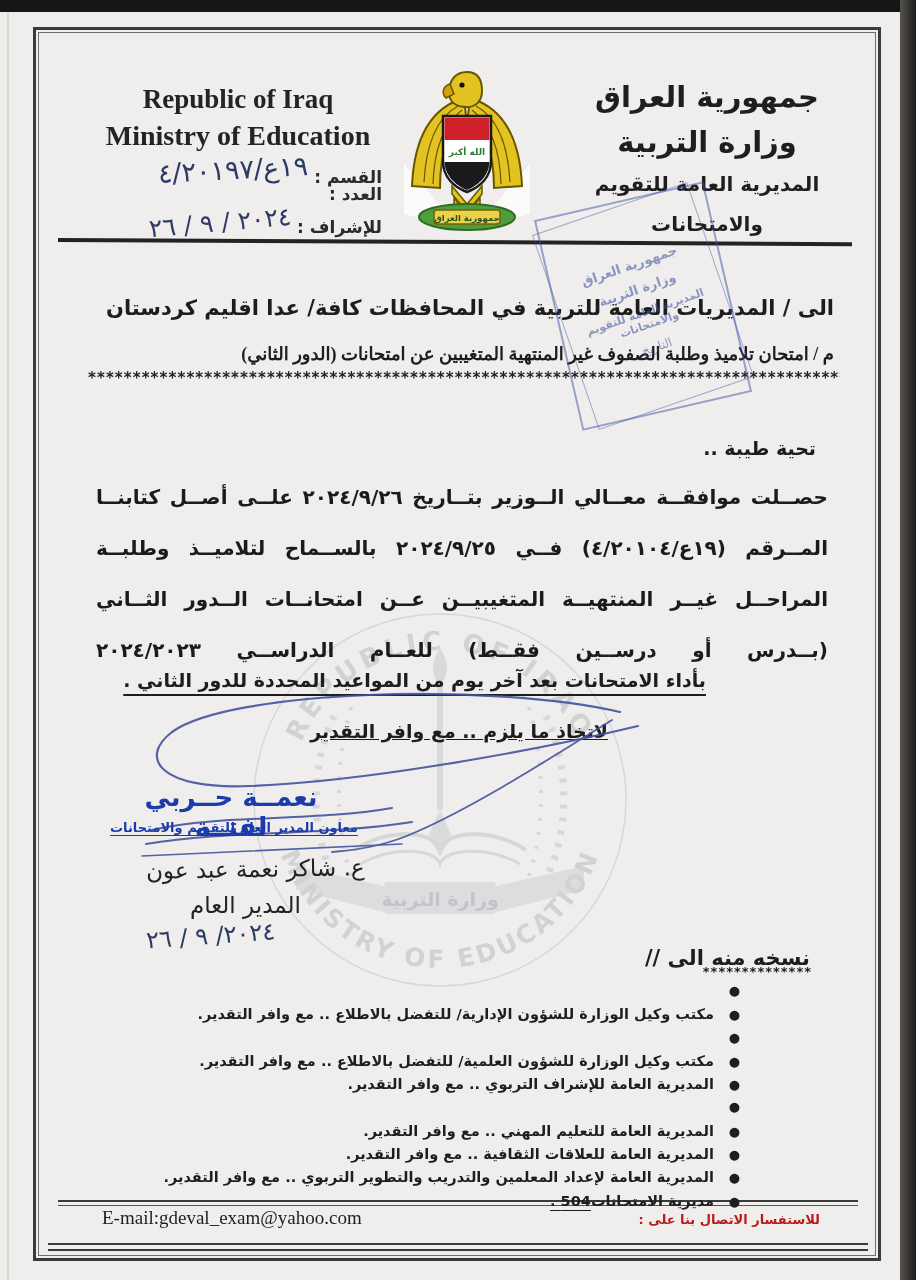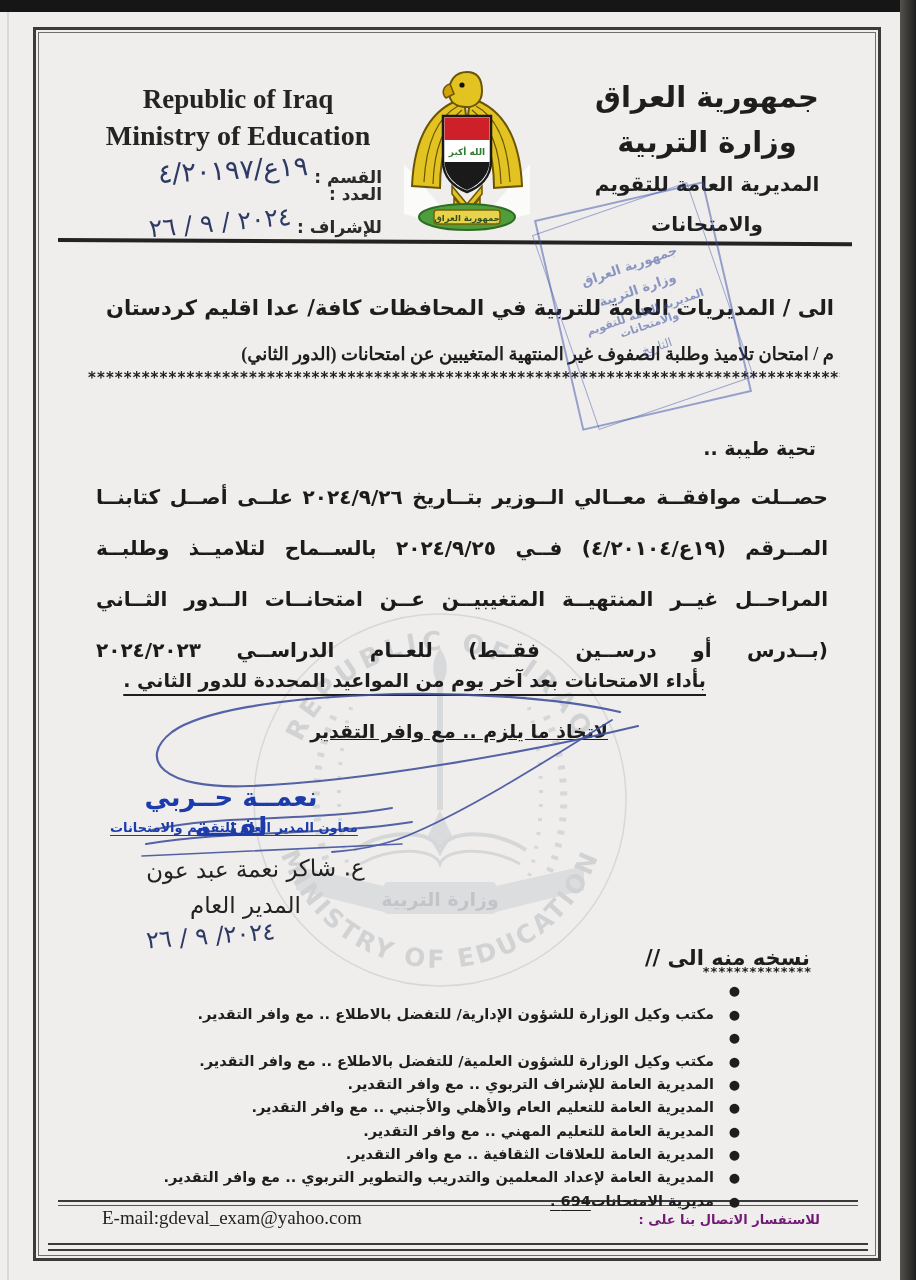--- a/index.html
+++ b/index.html
@@ -62,21 +62,21 @@
   .wm{left:238px;top:598px;z-index:1;opacity:.55;pointer-events:none;}
   
   .copies-hdr{right:106px;top:946px;direction:rtl;font-size:21px;font-weight:bold;z-index:2;white-space:nowrap;}
   .copies-stars{right:104px;top:964px;font-size:13px;font-weight:bold;letter-spacing:1px;z-index:2;}
   .copies{right:176px;left:40px;top:983px;direction:rtl;z-index:2;}
   .citem{display:flex;flex-direction:row;align-items:baseline;height:23.3px;font-size:14.5px;font-weight:bold;color:#1e1e1e;white-space:nowrap;}
   .cbullet{width:10px;font-size:13px;margin-left:16px;flex:none;}
   .cu{text-decoration:underline;text-underline-offset:4px;}
   
   .hr1{left:58px;right:58px;top:1200px;height:3px;border-top:2px solid #3a3a3a;border-bottom:1px solid #555;}
-  .f-contact{right:96px;top:1212px;direction:rtl;font-size:13px;font-weight:bold;color:#701a75;z-index:2;}
+  .f-contact{right:96px;top:1212px;direction:rtl;font-size:13px;font-weight:bold;color:#b91c1c;z-index:2;}
   .f-email{left:102px;top:1207px;font-family:"Liberation Serif",serif;font-weight:normal;font-size:19px;color:#1f1f1f;z-index:2;}
   .hr2{left:48px;right:48px;top:1243px;height:4px;border-top:2px solid #3a3a3a;border-bottom:2px solid #3a3a3a;}
 </style>
 </head>
 <body>
 
 <div class="abs scan-top"></div>
 <div class="abs scan-right"></div>
 <div class="abs scan-left-edge"></div>
 
@@ -239,41 +239,40 @@
       <span>مكتب وكيل الوزارة للشؤون العلمية/ للتفضل بالاطلاع .. مع وافر التقدير.</span>
       <span class="cu"></span>
     </div>
   <div class="citem">
       <span class="cbullet">●</span>
       <span>المديرية العامة للإشراف التربوي .. مع وافر التقدير.</span>
       <span class="cu"></span>
     </div>
   <div class="citem">
       <span class="cbullet">●</span>
-      <span>المديرية العامة للتعليم العام والأهلي والأجنبي .. مع وافر التقدير.</span>
       <span class="cu"></span>
     </div>
   <div class="citem">
       <span class="cbullet">●</span>
       <span>المديرية العامة للتعليم المهني .. مع وافر التقدير.</span>
       <span class="cu"></span>
     </div>
   <div class="citem">
       <span class="cbullet">●</span>
       <span>المديرية العامة للعلاقات الثقافية .. مع وافر التقدير.</span>
       <span class="cu"></span>
     </div>
   <div class="citem">
       <span class="cbullet">●</span>
       <span>المديرية العامة لإعداد المعلمين والتدريب والتطوير التربوي .. مع وافر التقدير.</span>
       <span class="cu"></span>
     </div>
   <div class="citem">
       <span class="cbullet">●</span>
       <span>مديرية الامتحانات </span>
-      <span class="cu">694 .</span>
+      <span class="cu">504 .</span>
     </div>
 </div>
 
 <div class="abs hr1"></div>
 <div class="abs f-contact">للاستفسار الاتصال بنا على :</div>
 <div class="abs f-email">E-mail:gdeval_exam@yahoo.com</div>
 <div class="abs hr2"></div>
 
 </body></html>

